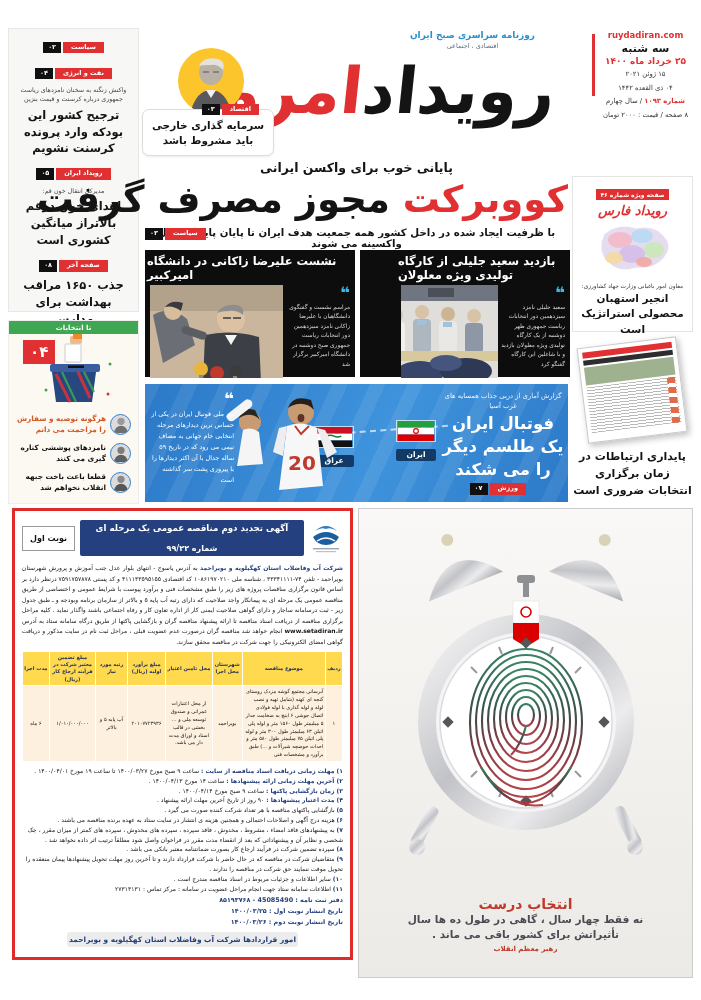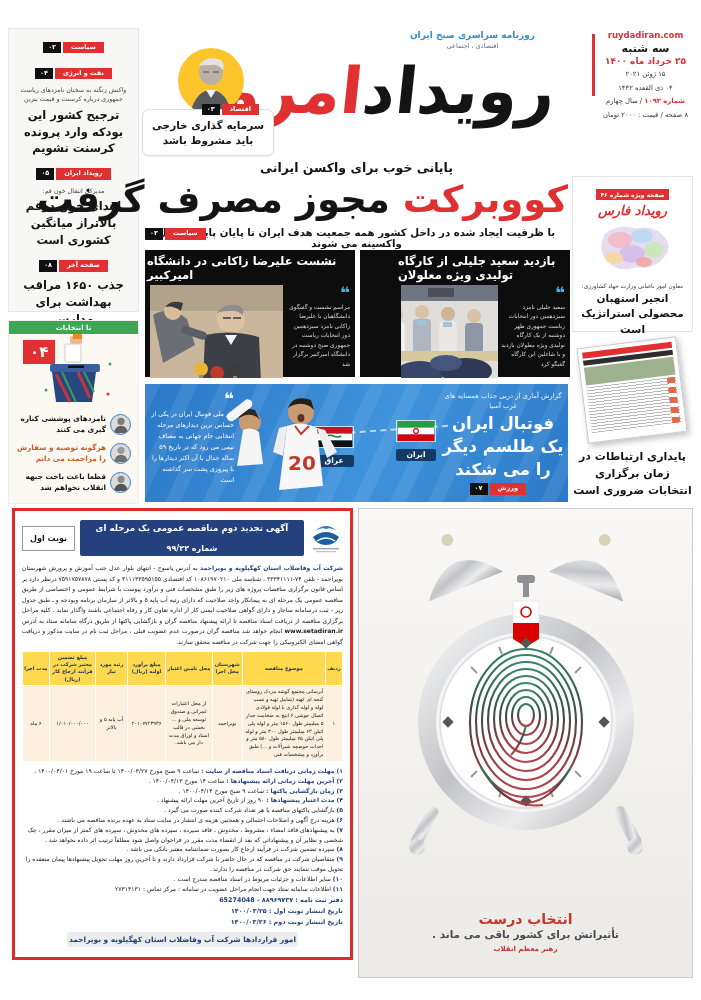--- a/index.html
+++ b/index.html
@@ -227,33 +227,33 @@
         <rect x="40" y="2" width="12" height="8" rx="2" fill="#f0b98d"></rect>
         <rect x="43" y="0" width="9" height="5" fill="#f08a24"></rect>
         <rect x="35" y="10" width="16" height="18" rx="1" fill="#fff" stroke="#ccc"></rect>
         <rect x="20" y="30" width="50" height="8" rx="2" fill="#3a5ea0"></rect>
         <path d="M22 38 L66 38 L62 68 L26 68 Z" fill="#27477f"></path>
         <path d="M26 40 L40 68 M48 38 L60 64" stroke="#e03032" stroke-width="3" fill="none" opacity=".85"></path>
         <path d="M32 38 L46 68 M54 38 L64 58" stroke="#3fa653" stroke-width="2.2" fill="none" opacity=".85"></path>
         <rect x="38" y="31.5" width="16" height="2.5" fill="#101010"></rect>
       </svg>
     </div>
+    <div class="row alt">
+      <span class="av"><svg width="18" height="18" viewBox="0 0 20 20">
+            <circle cx="10" cy="7" r="4" fill="#9a9a9a"></circle>
+            <path d="M2 20 Q4 12 10 12 Q16 12 18 20 Z" fill="#6f6f6f"></path>
+          </svg></span>
+      <span class="tx">هرگونه توصیه و سفارش را مزاحمت می دانم</span>
+    </div>
     <div class="row">
       <span class="av"><svg width="18" height="18" viewBox="0 0 20 20">
             <circle cx="10" cy="7" r="4" fill="#7c7c7c"></circle>
             <path d="M2 20 Q4 12 10 12 Q16 12 18 20 Z" fill="#5f5f5f"></path>
           </svg></span>
       <span class="tx">نامزدهای پوششی کناره گیری می کنند</span>
-    </div>
-    <div class="row alt">
-      <span class="av"><svg width="18" height="18" viewBox="0 0 20 20">
-            <circle cx="10" cy="7" r="4" fill="#9a9a9a"></circle>
-            <path d="M2 20 Q4 12 10 12 Q16 12 18 20 Z" fill="#6f6f6f"></path>
-          </svg></span>
-      <span class="tx">هرگونه توصیه و سفارش را مزاحمت می دانم</span>
     </div>
     <div class="row">
       <span class="av"><svg width="18" height="18" viewBox="0 0 20 20">
             <circle cx="10" cy="7" r="4" fill="#8a8a8a"></circle>
             <path d="M2 20 Q4 12 10 12 Q16 12 18 20 Z" fill="#565656"></path>
           </svg></span>
       <span class="tx">قطعا باعث باخت جبهه انقلاب نخواهم شد</span>
     </div>
   </div>
 
@@ -467,21 +467,21 @@
       <div><span class="nl">۵)</span><span> بازگشایی پاکتهای مناقصه با هر تعداد شرکت کننده صورت می گیرد .</span></div>
       <div><span class="nl">۶)</span><span> هزینه درج آگهی و اصلاحات احتمالی و همچنین هزینه ی انتشار در سایت ستاد به عهده برنده مناقصه می باشند .</span></div>
       <div><span class="nl">۷)</span><span> به پیشنهادهای فاقد امضاء ، مشروط ، مخدوش ، فاقد سپرده ، سپرده های مخدوش ، سپرده های کمتر از میزان مقرر ، چک شخصی و نظایر آن و پیشنهاداتی که بعد از انقضاء مدت مقرر در فراخوان واصل شود مطلقاً ترتیب اثر داده نخواهد شد .</span></div>
       <div><span class="nl">۸)</span><span> سپرده تضمین شرکت در فرآیند ارجاع کار بصورت ضمانتنامه معتبر بانکی می باشد .</span></div>
       <div><span class="nl">۹)</span><span> متقاضیان شرکت در مناقصه که در حال حاضر با شرکت قرارداد دارند و تا آخرین روز مهلت تحویل پیشنهادها پیمان منعقده را تحویل موقت ننمایند حق شرکت در مناقصه را ندارند .</span></div>
       <div><span class="nl">۱۰)</span><span> سایر اطلاعات و جزئیات مربوط در اسناد مناقصه مندرج است .</span></div>
       <div><span class="nl">۱۱)</span><span> اطلاعات سامانه ستاد جهت انجام مراحل عضویت در سامانه : مرکز تماس : ۲۷۳۱۳۱۳۱</span></div>
     </div>
 
     <div class="cts">
-      <div>دفتر ثبت نامه : ۸۸۹۶۹۷۳۷ - 65274048</div>
+      <div>دفتر ثبت نامه : 45085490 - ۸۵۱۹۳۷۶۸</div>
       <div>تاریخ انتشار نوبت اول : ۱۴۰۰/۰۳/۲۵</div>
       <div>تاریخ انتشار نوبت دوم : ۱۴۰۰/۰۳/۲۶</div>
     </div>
 
     <div class="ftr">امور قراردادها شرکت آب وفاضلاب استان کهگیلویه و بویراحمد</div>
   </div>
 
   <div class="abs poster">
     <svg class="clock" width="310" height="350" viewBox="0 0 310 350">
       <defs>
@@ -555,18 +555,19 @@
         <ellipse cx="155" cy="204" rx="44" ry="59"></ellipse>
         <ellipse cx="155" cy="205" rx="50" ry="67"></ellipse>
         <ellipse cx="155" cy="206" rx="56" ry="74"></ellipse>
         <path d="M110 250 Q130 285 155 286 Q180 285 200 250"></path>
         <path d="M118 262 Q140 292 172 288"></path>
         <path d="M155 209 Q150 228 140 238"></path>
       </g>
     </svg>
     <div class="cap">
       <div class="t">انتخاب درست</div>
+      <div class="l">نه فقط چهار سال ، گاهی در طول ده ها سال</div>
       <div class="l">تأثیراتش برای کشور باقی می ماند .</div>
       <div class="a">رهبر معظم انقلاب</div>
     </div>
   </div>
 
 </div>
 
 </body></html>

